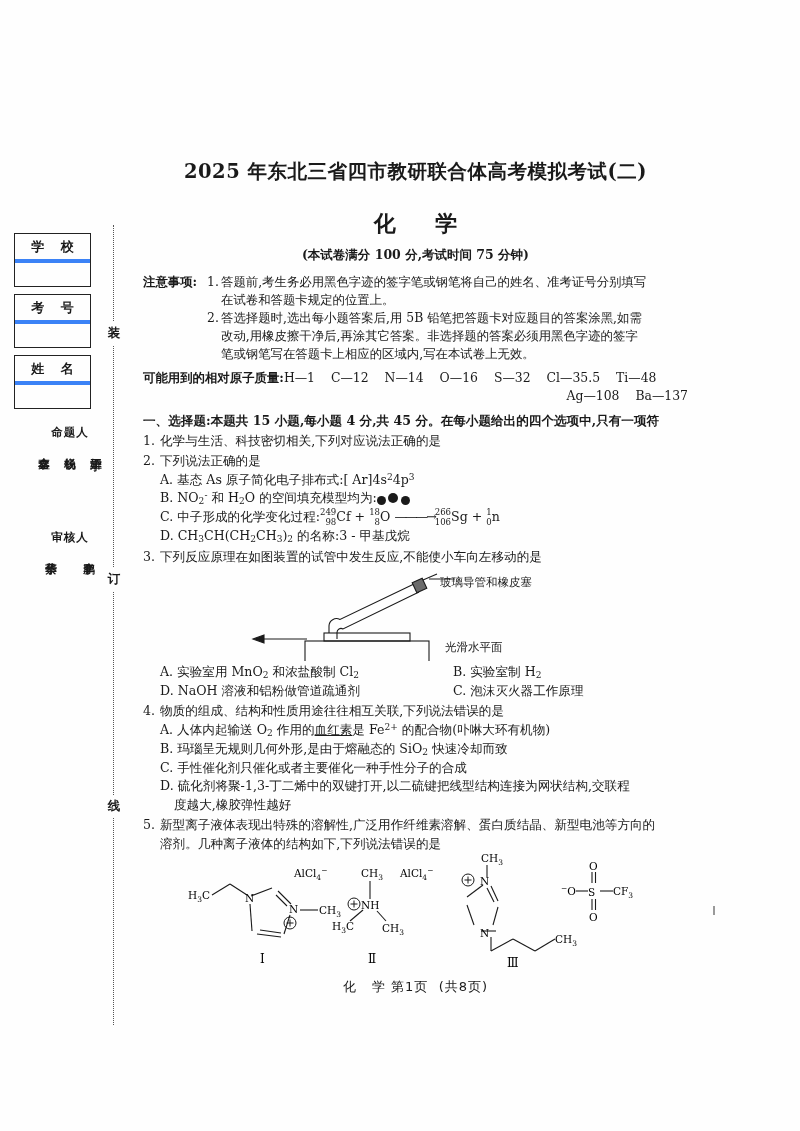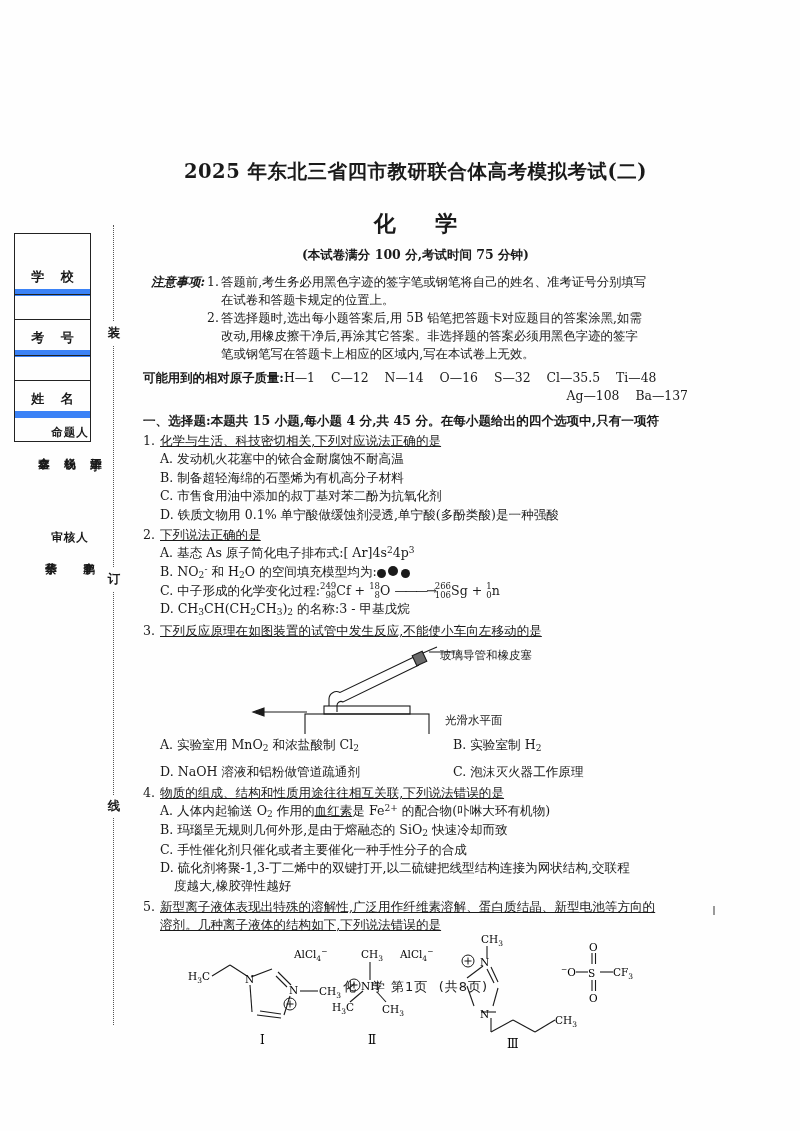--- a/index.html
+++ b/index.html
@@ -25,28 +25,27 @@
     width: 140px; height: 1131px;
   }
   .idbox {
     position: absolute;
     left: 14px;
     width: 75px;
     border: 1px solid #222;
   }
   .idbox .label {
     height: 25px;
-    border-bottom: 7px solid #3b82f6;
+    border-bottom: 4px solid #3b82f6;
     display: flex; align-items: center; justify-content: center;
     font-size: 13px;
     letter-spacing: 6px;
     text-indent: 6px;
     font-family: "DejaVu Sans", "Liberation Sans", sans-serif;
     font-weight: 600;
-    margin-top: 30px;
   }
   .idbox .blank { height: 23px; }
   #idbox-0 { top: 233px; }
   #idbox-1 { top: 294px; }
   #idbox-2 { top: 355px; }
 
   .role-block { position: absolute; left: 0; width: 140px; }
   .role-title {
     text-align: center;
     font-size: 11.5px;
@@ -127,21 +126,21 @@
 
   .notice {
     margin-top: 9px;
     font-size: 12.4px;
     line-height: 1.46;
     position: relative;
   }
   .notice-label {
     font-weight: 700;
     position: absolute;
-    left: 8px; top: 0; font-style: italic;
+    left: 0; top: 0;
   }
   .notice-items {
     margin-left: 64px;
   }
   .notice-item { display: flex; }
   .notice-num { width: 14px; flex: 0 0 14px; }
   .notice-text { flex: 1; }
   .notice-text .l2 { display: block; text-indent: 0; }
 
   .atomic {
@@ -157,29 +156,29 @@
     margin-top: 6px;
     font-size: 12.6px;
     line-height: 1.45;
   }
   .section-head b { font-weight: 700; }
   .section-head .cont { display: block; text-indent: 16px; }
 
   .q { margin-top: 2px; font-size: 12.6px; line-height: 1.46; }
   .q-stem { display: flex; }
   .q-num { flex: 0 0 17px; }
-  .q-body { flex: 1; text-decoration: underline; }
+  .q-body { flex: 1; }
   .q-body .wrap2 { display: block; text-indent: 12px; }
   .opts { margin-left: 17px; }
   .opt { line-height: 1.46; }
   .opt .wrap2 { display: block; text-indent: 14px; }
   .opts.two-col {
     display: grid;
     grid-template-columns: 293px 1fr;
-    row-gap: 8px;
+    row-gap: 0;
   }
 
   sub { font-size: 0.72em; vertical-align: -0.22em; }
   sup { font-size: 0.72em; vertical-align: 0.42em; }
 
   
   .iso {
     display: inline-flex;
     flex-direction: column;
     vertical-align: middle;
@@ -335,26 +334,20 @@
     </div>
 
     <div class="section-head">
       <b>一、选择题:</b><b>本题共 15 小题,每小题 4 分,共 45 分。在每小题给出的四个选项中,只有一项符</b>
     </div>
 
     <div class="q">
       <div class="q-stem">
         <span class="q-num">1.</span>
         <span class="q-body">化学与生活、科技密切相关,下列对应说法正确的是</span>
-      </div>
-      <div class="opts">
-        <div class="opt">A. 发动机火花塞中的铱合金耐腐蚀不耐高温</div>
-        <div class="opt">B. 制备超轻海绵的石墨烯为有机高分子材料</div>
-        <div class="opt">C. 市售食用油中添加的叔丁基对苯二酚为抗氧化剂</div>
-        <div class="opt">D. 铁质文物用 0.1% 单宁酸做缓蚀剂浸透,单宁酸(多酚类酸)是一种强酸</div>
       </div>
     </div>
 
     <div class="q">
       <div class="q-stem">
         <span class="q-num">2.</span>
         <span class="q-body">下列说法正确的是</span>
       </div>
       <div class="opts">
         <div class="opt">A. 基态 As 原子简化电子排布式:[ Ar]4s<sup>2</sup>4p<sup>3</sup></div>

